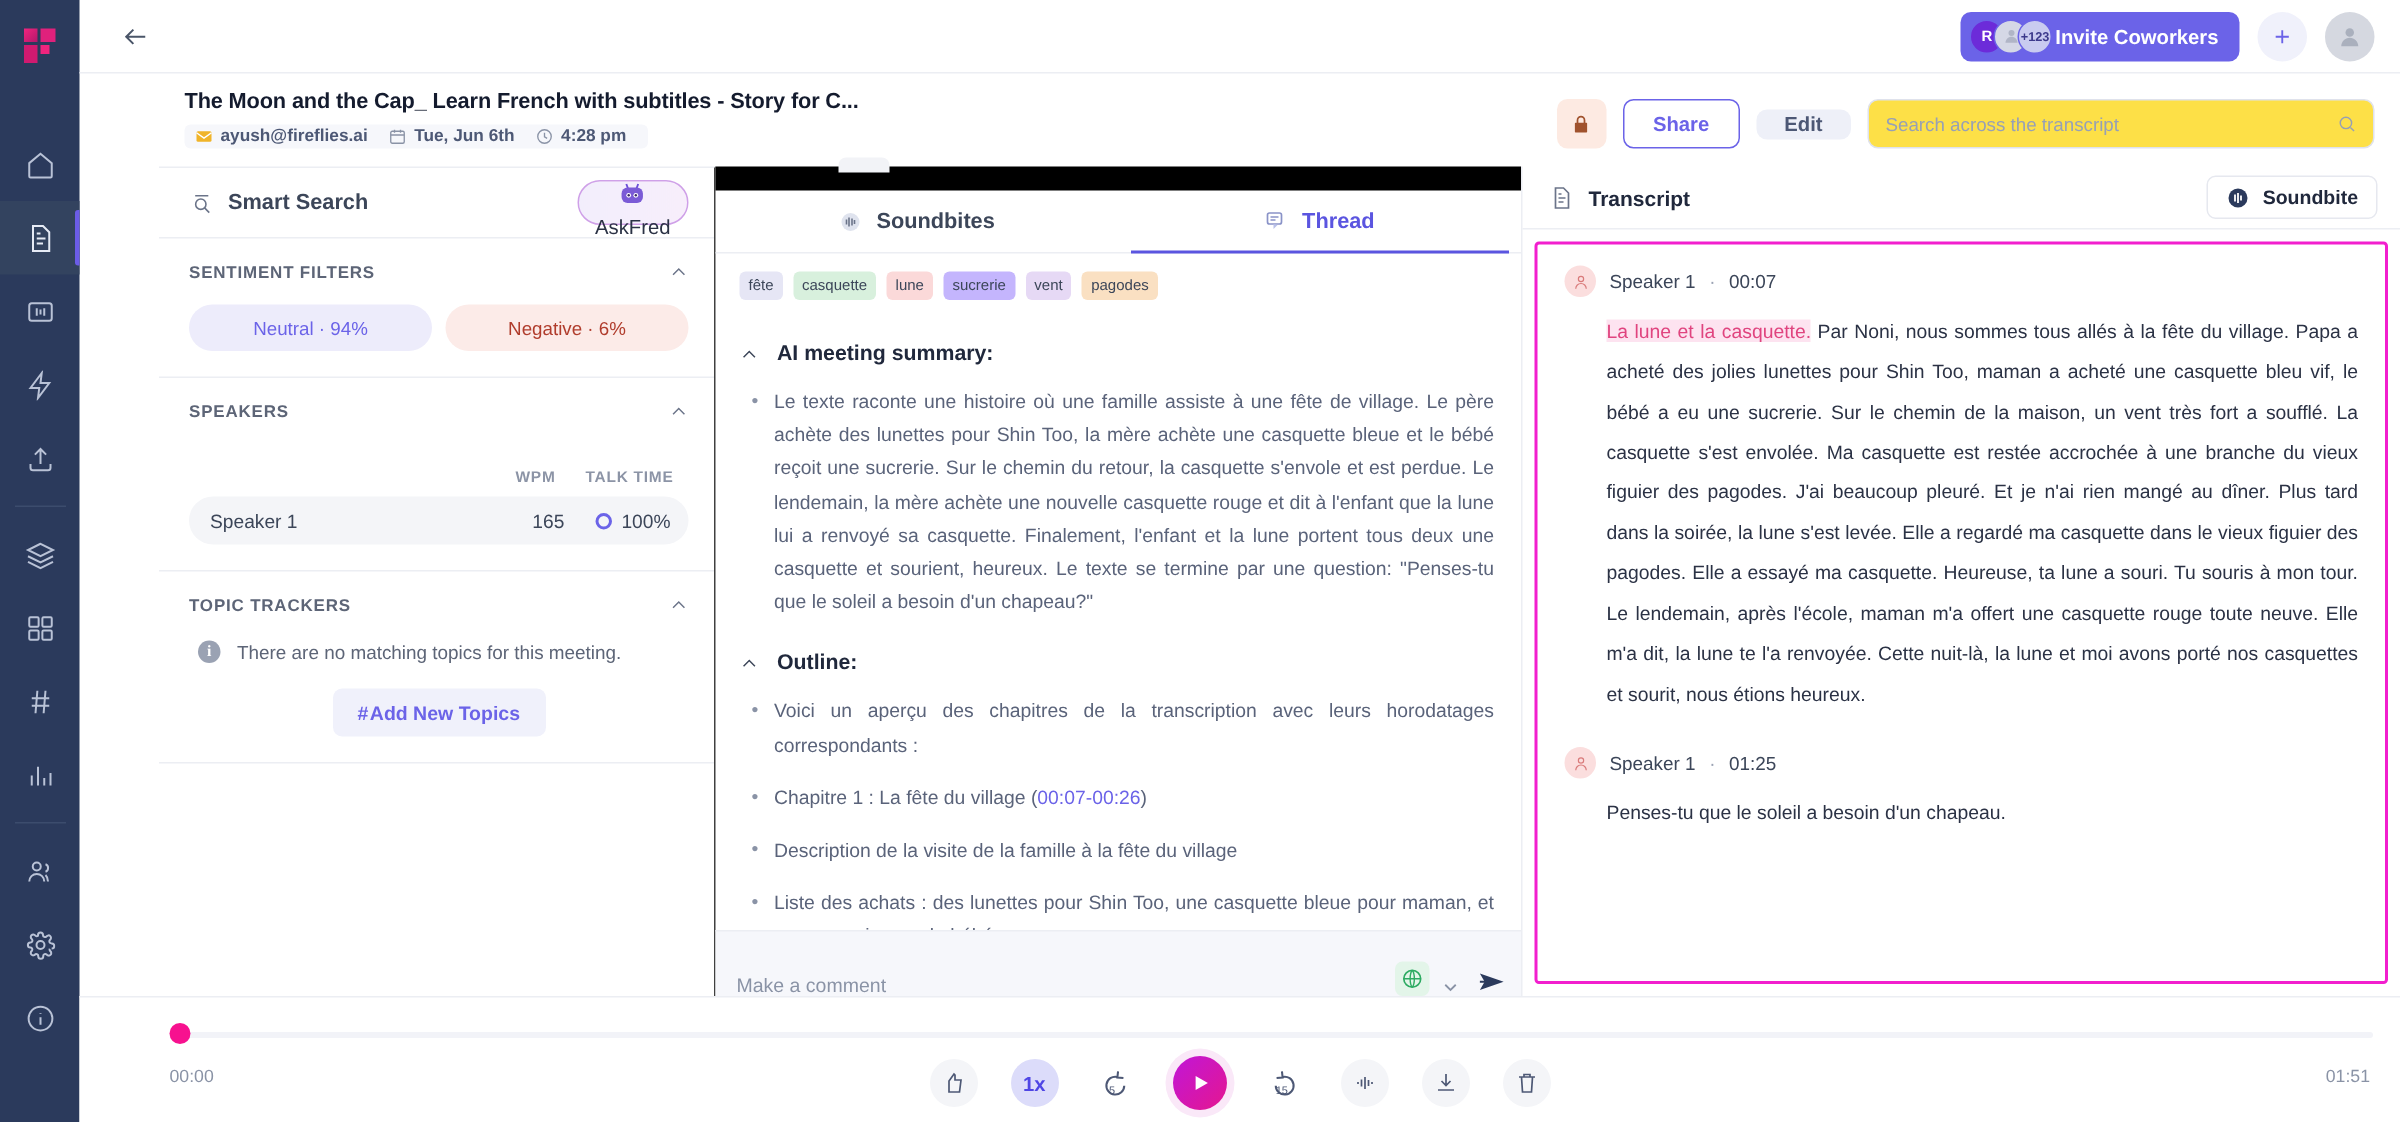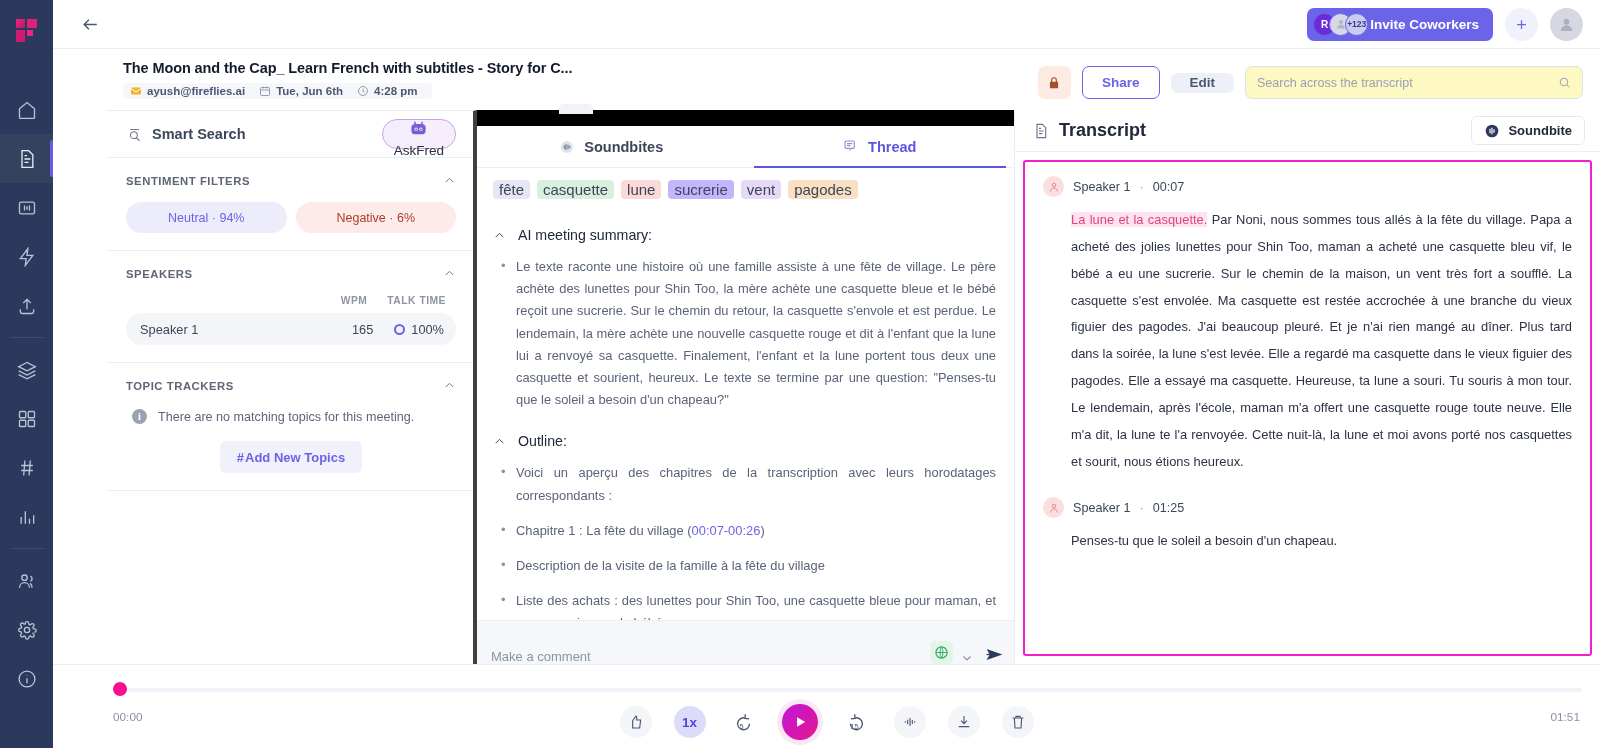--- a/index.html
+++ b/index.html
@@ -92,34 +92,34 @@
     height: 33px; border: 1.5px solid #6b63e8; border-radius: 7px; color: #6b63e8;
     font-size: 13.5px; font-weight: bold; display: flex; align-items: center; padding: 0 19px; cursor: pointer;
     background: #fff;
   }
   .edit-btn {
     height: 20px; background: #eef0f8; border-radius: 7px; color: #4d5875;
     font-size: 13.5px; font-weight: bold; display: flex; align-items: center; padding: 0 19px; cursor: pointer;
   }
   .tsearch {
     width: 338px; height: 33px; border: 1px solid #dfe2ec; border-radius: 7px;
-    display: flex; align-items: center; padding: 0 11px; background: #fef9c3;
+    display: flex; align-items: center; padding: 0 11px; background: #fde047;
   }
   .tsearch input {
     flex: 1; border: none; outline: none; font-size: 12.5px; color: #4d5875;
     font-family: "Liberation Sans", sans-serif; background: transparent; min-width: 0;
   }
   .tsearch input::placeholder { color: #97a0b5; }
   .tsearch svg { width: 13px; height: 13px; stroke: #97a0b5; fill: none; stroke-width: 1.8; }
 
   
   .body3 { flex: 1; display: flex; min-height: 0; padding-left: 53px; }
 
   
-  .col-filters { width: 371px; flex: none; border-right: 4px solid #404040; border-top: 1px solid #eceef3; display: flex; flex-direction: column; overflow: hidden; }
+  .col-filters { width: 371px; flex: none; border-right: 1px solid #404040; border-top: 1px solid #eceef3; display: flex; flex-direction: column; overflow: hidden; }
   .smart-search-row {
     height: 47px; flex: none; display: flex; align-items: center; padding: 0 17px 0 20px;
     border-bottom: 1px solid #eceef3;
   }
   .ss-icon { width: 17px; height: 17px; display: flex; align-items: center; justify-content: center; }
   .ss-icon svg { width: 15px; height: 15px; stroke: #6b7489; fill: none; stroke-width: 1.7; }
   .ss-label { font-size: 14.5px; font-weight: bold; color: #3c4659; margin-left: 9px; flex: 1; }
   .askfred {
     height: 30px; border-radius: 16px; border: 1.3px solid #cfa0e8;
     background: linear-gradient(90deg,#f2eefc 0%,#f7eefb 100%);
@@ -135,21 +135,21 @@
   .caret { width: 13px; height: 13px; stroke: #6b7489; fill: none; stroke-width: 1.8; cursor: pointer; }
   .chips { display: flex; gap: 9px; margin-top: 15px; }
   .chip {
     flex: 1; height: 31px; border-radius: 16px; display: flex; align-items: center; justify-content: center;
     font-size: 12.5px; cursor: pointer;
   }
   .chip-date { background: #fcebf7; color: #c2186c; max-width: 156px; }
   .chip-neutral { background: #edecfb; color: #6b63e8; }
   .chip-negative { background: #fcebe8; color: #b03c2c; }
 
-  .spk-head { display: flex; justify-content: flex-end; gap: 20px; margin-top: 15px; padding-right: 10px; }
+  .spk-head { display: flex; justify-content: flex-end; gap: 20px; margin-top: 32px; padding-right: 10px; }
   .spk-head span { font-size: 10.3px; font-weight: bold; letter-spacing: 0.5px; color: #8c94a6; }
   .spk-row {
     margin-top: 7px; height: 32px; border-radius: 16px; background: #f4f5f8;
     display: flex; align-items: center; padding: 0 12px 0 14px; cursor: pointer;
   }
   .spk-name { flex: 1; font-size: 12.8px; color: #3c4659; }
   .spk-wpm { font-size: 12.8px; color: #3c4659; }
   .spk-talk { display: flex; align-items: center; gap: 6px; margin-left: 21px; }
   .spk-ring { width: 11px; height: 11px; border: 2px solid #6b63e8; border-radius: 50%; }
   .spk-pct { font-size: 12.8px; color: #3c4659; }
@@ -170,26 +170,26 @@
     content: ""; position: absolute; left: 82px; top: -6px; width: 34px; height: 10px;
     background: #f2f3f7; border-radius: 5px 5px 0 0;
   }
   .tabs { height: 42px; flex: none; display: flex; border-bottom: 1px solid #eceef3; }
   .tab { flex: 1; display: flex; align-items: center; justify-content: center; gap: 9px; cursor: pointer; font-size: 14.5px; font-weight: bold; color: #3c4659; position: relative; }
   .tab.active { color: #5b55e0; }
   .tab.active::after { content:""; position: absolute; left: 8px; right: 8px; bottom: -1px; height: 2px; background: #5b55e0; }
   .tab svg { width: 16px; height: 16px; }
 
   .keywords { display: flex; gap: 7px; padding: 12px 16px 8px 16px; flex-wrap: wrap; flex: none; }
-  .kw { height: 19px; border-radius: 4px; font-size: 15px; display: flex; align-items: center; padding: 0 6px; color: #3c4659; cursor: pointer; }
+  .kw { height: 19px; border-radius: 4px; font-size: 10px; display: flex; align-items: center; padding: 0 6px; color: #3c4659; cursor: pointer; }
 
   .thread-scroll { flex: 1; overflow: hidden; padding: 6px 18px 0 16px; }
   .sec-head { display: flex; align-items: center; gap: 12px; margin-top: 14px; margin-bottom: 4px; }
   .sec-head .caret2 { width: 13px; height: 13px; stroke: #3c4659; fill: none; stroke-width: 1.8; cursor: pointer; }
-  .sec-title { font-size: 14.2px; font-weight: normal; color: #20283c; }
+  .sec-title { font-size: 14.2px; font-weight: bold; color: #20283c; }
   ul.bul { list-style: none; margin: 0; padding: 0; }
   ul.bul li {
     position: relative; padding-left: 23px; margin-top: 13px;
     font-size: 12.9px; line-height: 1.72; color: #5a637a; text-align: justify;
   }
   ul.bul li::before { content: "•"; position: absolute; left: 8px; top: -1px; color: #8a93a6; font-size: 13px; }
   .tstamp { color: #6b63e8; }
 
   .comment-bar {
     flex: none; height: 44px; border-top: 1px solid #eceef3; background: #f6f7fb;
@@ -202,21 +202,21 @@
   .comment-bar input::placeholder { color: #8a93a6; }
   .globe-chip { width: 23px; height: 23px; border-radius: 5px; background: #e3f5e9; display: flex; align-items: center; justify-content: center; cursor: pointer; }
   .globe-chip svg { width: 15px; height: 15px; fill: #2eab63; }
   .cdrop { width: 12px; height: 12px; cursor: pointer; }
   .send-ic { width: 19px; height: 19px; cursor: pointer; margin-left: 4px; }
 
   
   .col-transcript { flex: 1; display: flex; flex-direction: column; min-width: 0; min-height: 0; }
   .tr-head { height: 42px; flex: none; display: flex; align-items: center; padding: 0 15px 0 18px; border-bottom: 1px solid #eceef3; }
   .tr-head-left { display: flex; align-items: center; gap: 10px; flex: 1; }
-  .tr-title { font-size: 18px; font-weight: bold; color: #20283c; }
+  .tr-title { font-size: 14px; font-weight: bold; color: #20283c; }
   .sb-btn {
     height: 29px; border: 1px solid #e6e8ef; border-radius: 6px; display: flex; align-items: center;
     gap: 8px; padding: 0 12px; font-size: 13px; font-weight: bold; color: #20283c; cursor: pointer; background: #fff;
   }
   .tr-body { flex: 1; margin: 8px 8px 8px 8px; border: 2.5px solid #f21fce; border-radius: 3px; padding: 14px 18px 10px 18px; overflow: hidden; }
   .sp-block { margin-bottom: 22px; }
   .sp-head { display: flex; align-items: center; gap: 9px; }
   .sp-av { width: 21px; height: 21px; border-radius: 50%; background: #fbdede; display: flex; align-items: center; justify-content: center; }
   .sp-av svg { width: 12px; height: 12px; stroke: #d97a7a; fill: none; stroke-width: 1.6; }
   .sp-name { font-size: 12.6px; color: #3c4659; }

